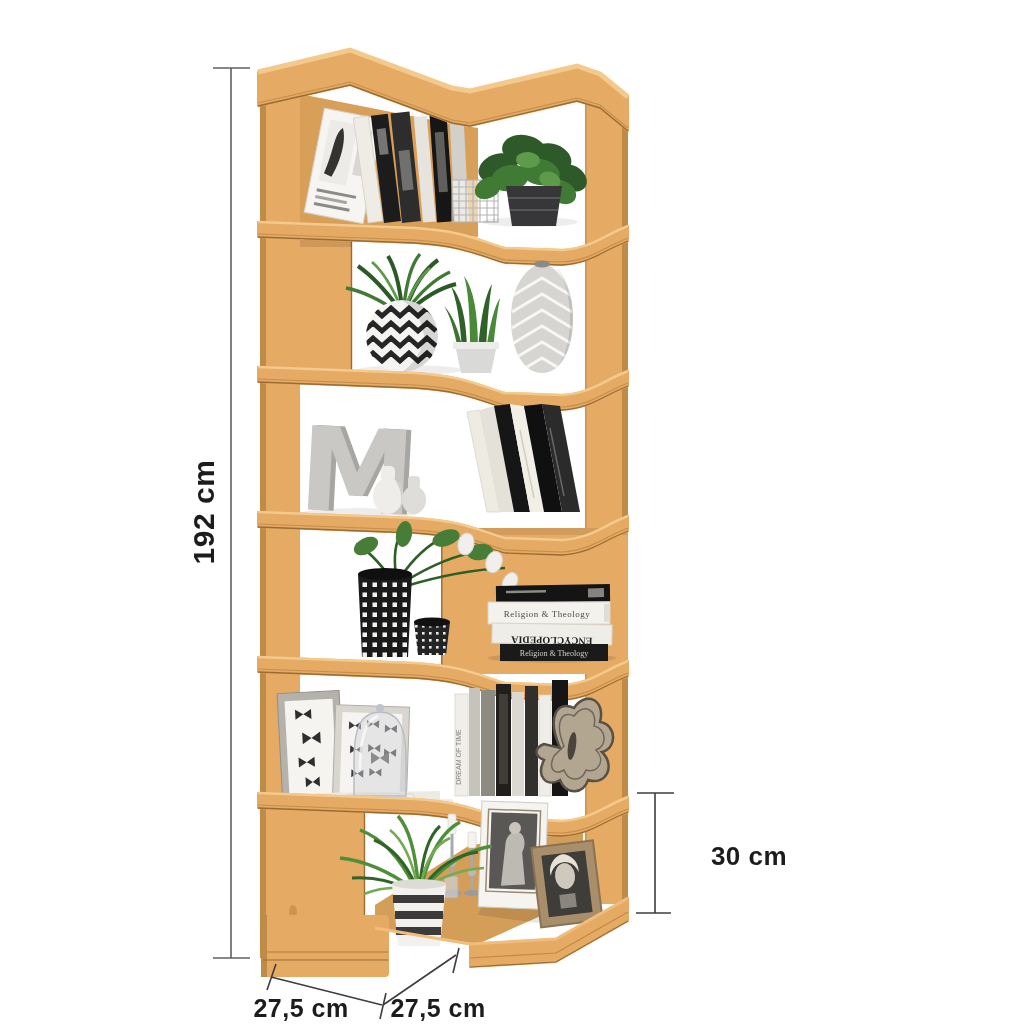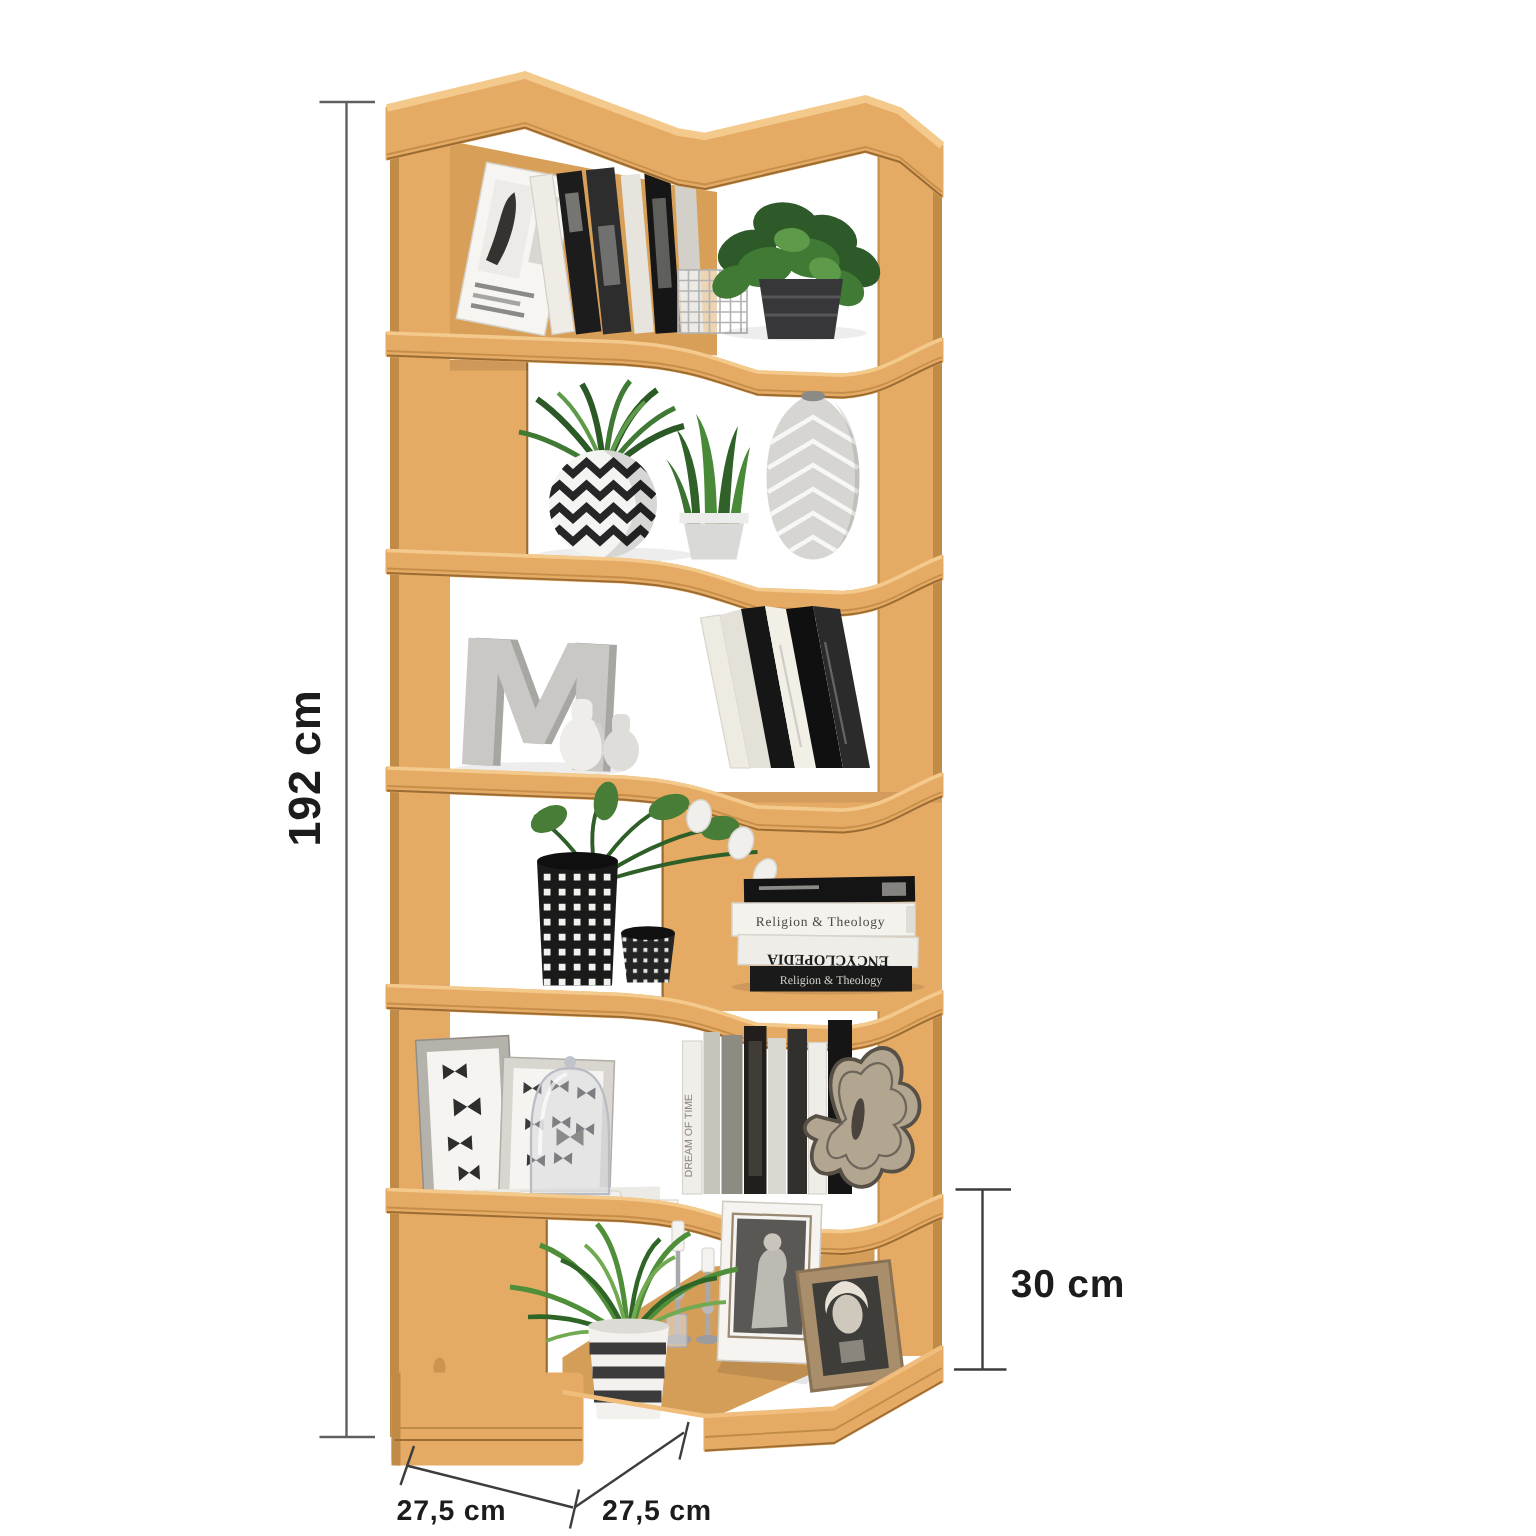--- a/index.html
+++ b/index.html
@@ -7,21 +7,21 @@
     position:relative;width:1024px;height:1024px;background:#ffffff;overflow:hidden;
     font-family:"Liberation Sans", sans-serif;
   }
   .stage svg{position:absolute;left:0;top:0;}
   .dim{
     position:absolute;font-weight:600;color:#1c1c1c;white-space:nowrap;
     transform:translate(-50%,-50%);letter-spacing:0.5px;
   }
   .dim-height{transform:translate(-50%,-50%) rotate(-90deg);font-size:30px;}
   .dim-section{font-size:26px;}
-  .dim-depth{font-size:19px;}
+  .dim-depth{font-size:25px;}
 </style>
 </head>
 <body>
 
 <div class="stage">
 <svg width="1024" height="1024" viewBox="0 0 1024 1024">
   <defs>
     <pattern id="waffle" width="10" height="10" patternUnits="userSpaceOnUse">
       <rect width="10" height="10" fill="#1a1a1a"></rect>
       <rect x="2.5" y="2.5" width="4.5" height="4.5" fill="#f1f1ee"></rect>
@@ -445,16 +445,16 @@
   <g stroke="#3d3d3d" stroke-width="1.6">
     <line x1="271" y1="977" x2="382" y2="1005"></line>
     <line x1="383" y1="1005" x2="456" y2="955"></line>
     <line x1="276" y1="964" x2="267" y2="990"></line>
     <line x1="386" y1="993" x2="380" y2="1019"></line>
     <line x1="459" y1="948" x2="453" y2="973"></line>
   </g>
 </svg>
 
 <div class="dim dim-height" style="left:204px;top:512px;">192 cm</div>
-<div class="dim dim-section" style="left:712px;top:856px;">30 cm</div>
+<div class="dim dim-section" style="left:749px;top:856px;">30 cm</div>
 <div class="dim dim-depth" style="left:301px;top:1008px;">27,5 cm</div>
 <div class="dim dim-depth" style="left:438px;top:1008px;">27,5 cm</div>
 </div>
 
 </body></html>

